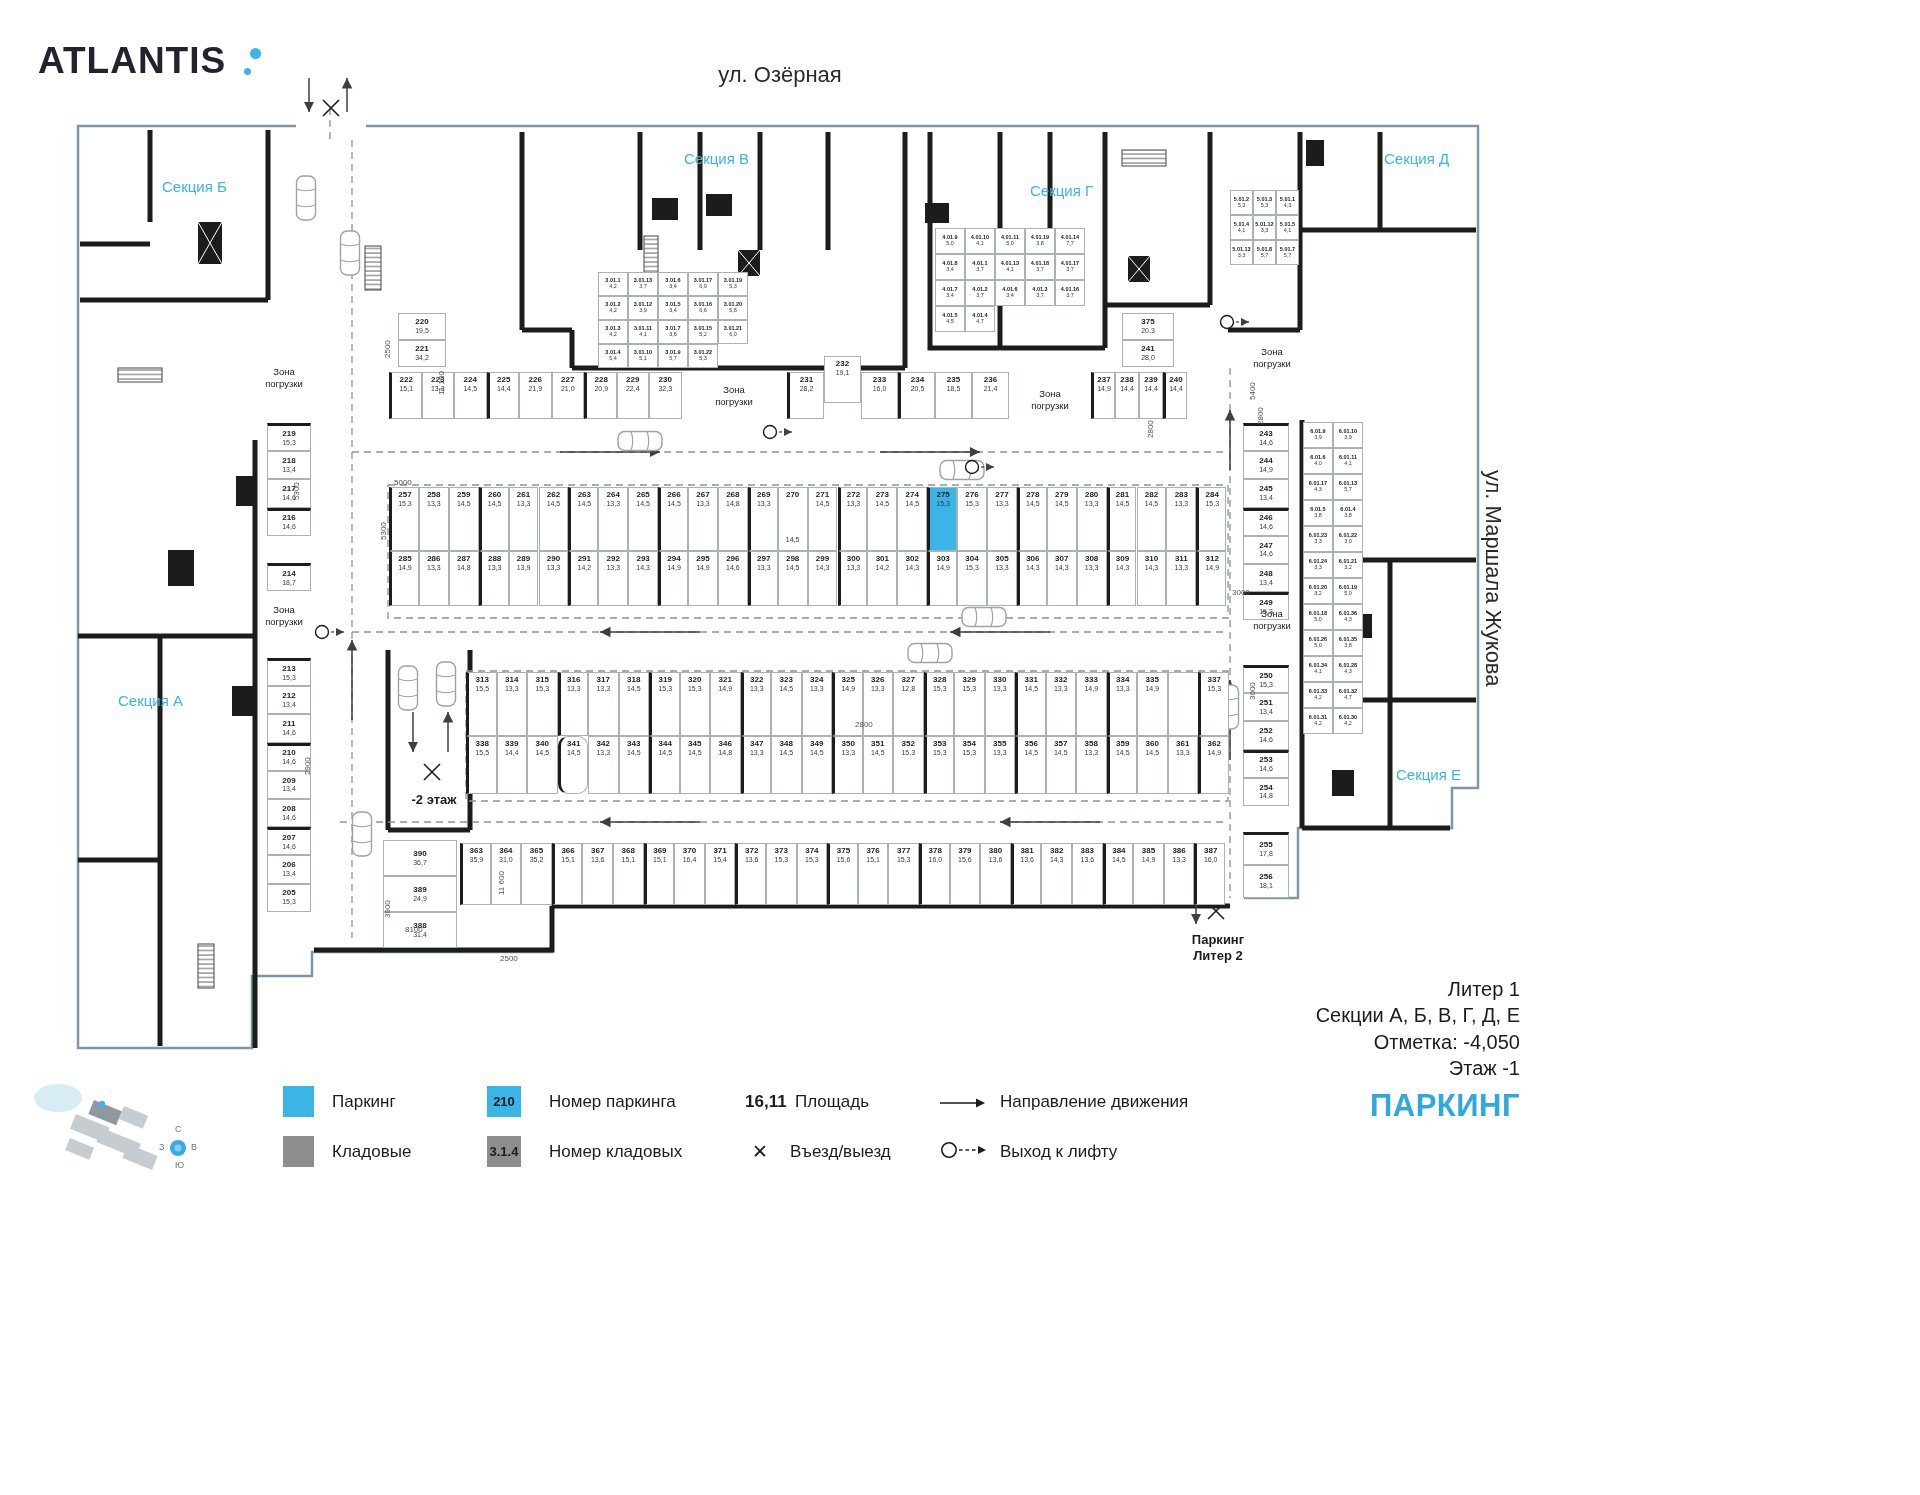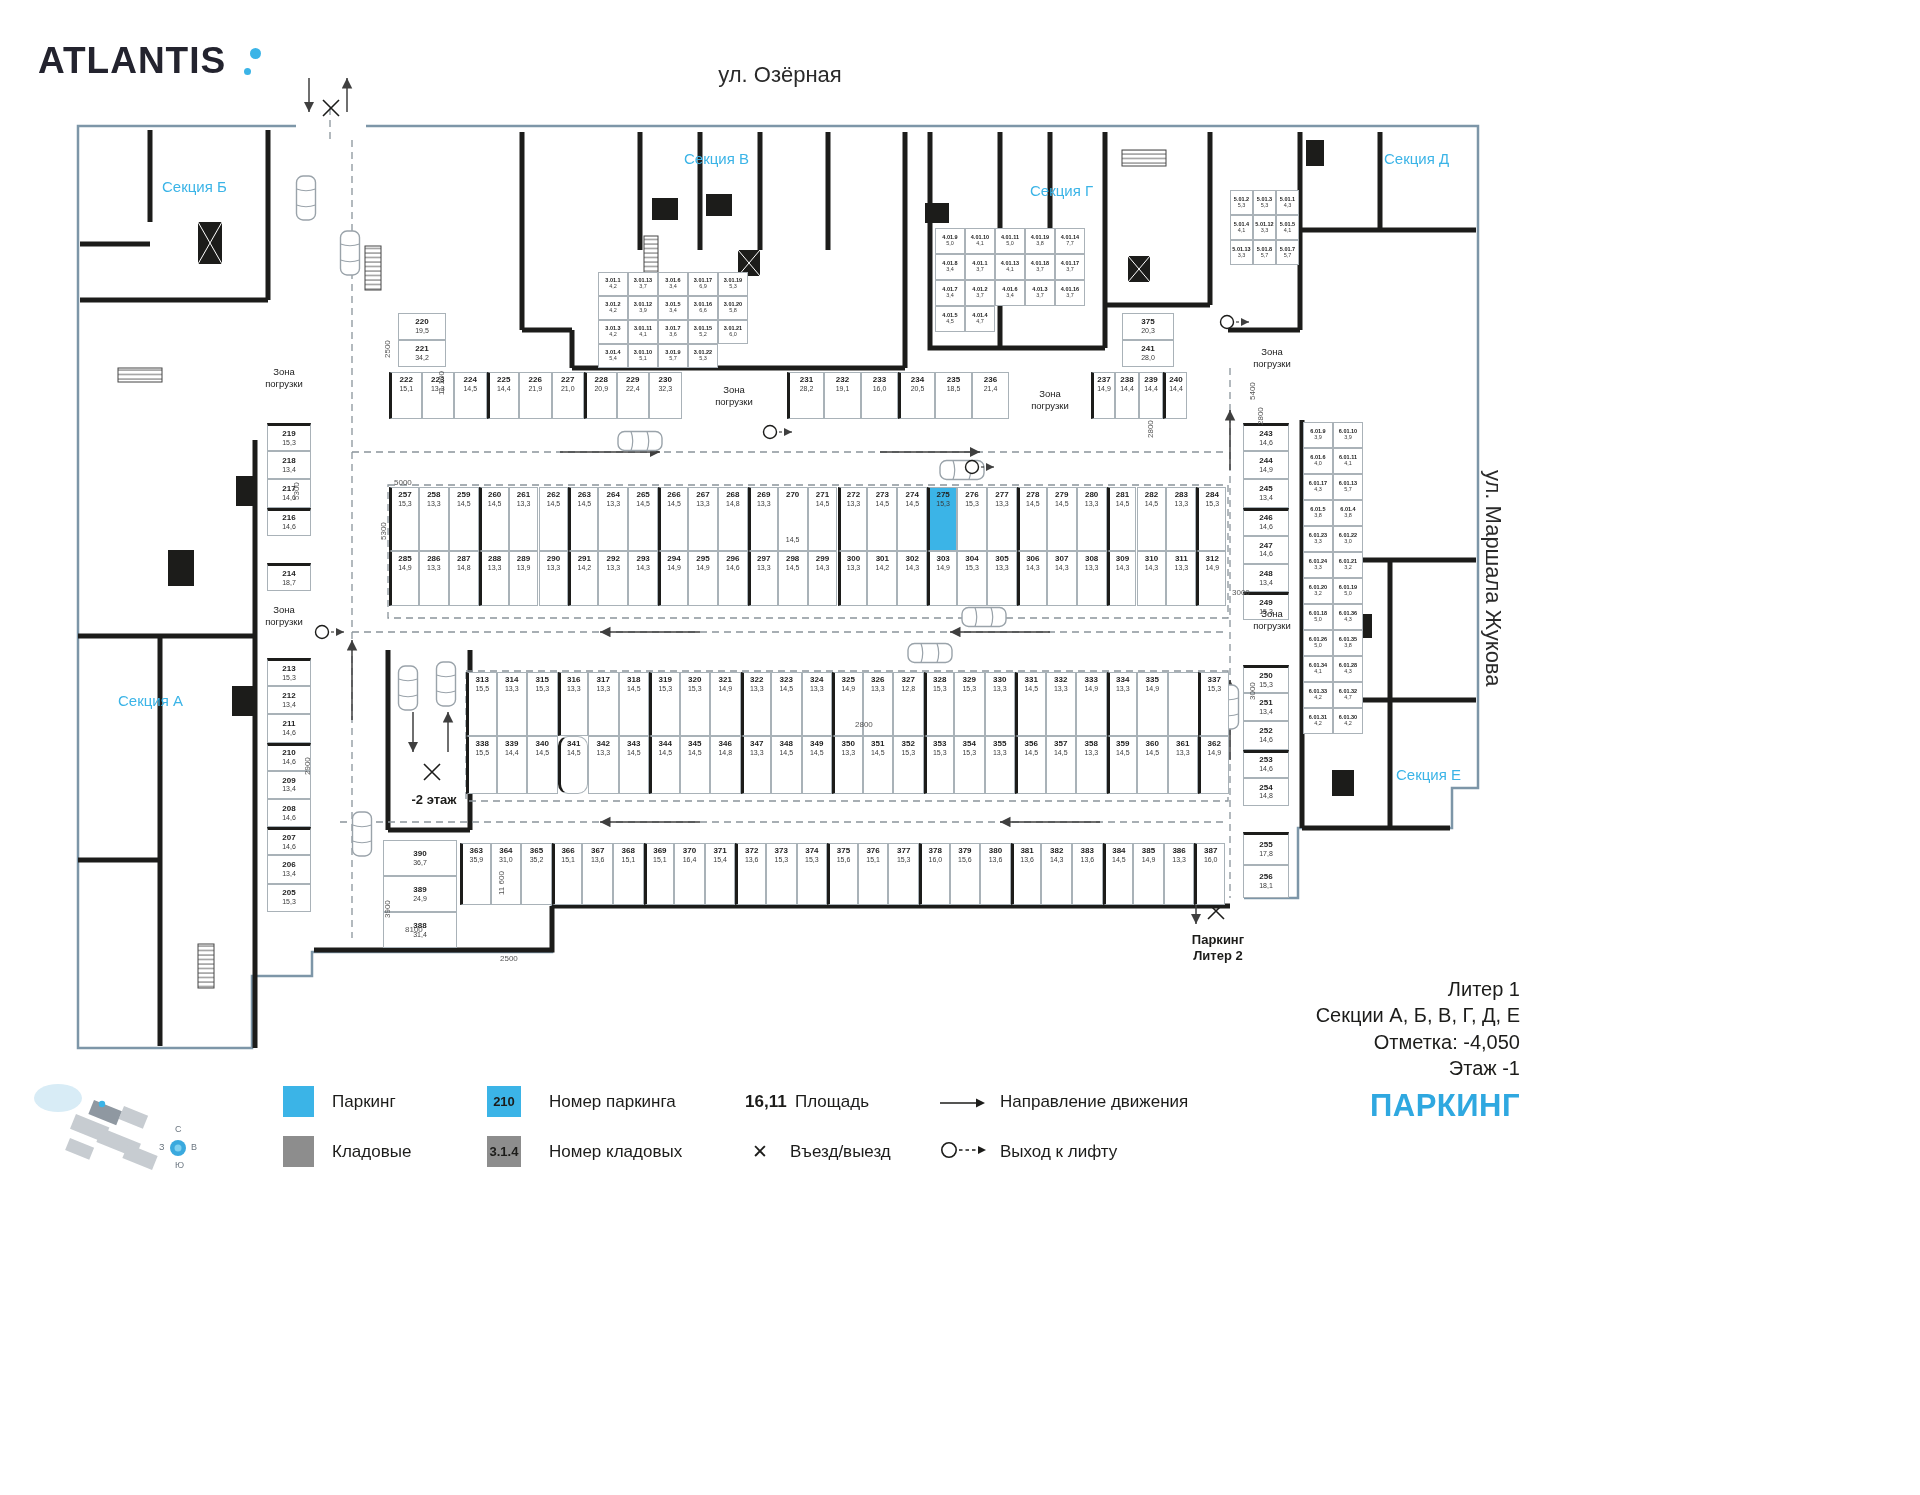--- a/index.html
+++ b/index.html
@@ -800,21 +800,21 @@
       <span class="sa">22,4</span>
     </div>
     <div class="stall" style="left: 649px; top: 372px; width: 32.5px; height: 47px;">
       <span class="sn">230</span>
       <span class="sa">32,3</span>
     </div>
     <div class="stall cm" style="left: 787px; top: 372px; width: 37px; height: 47px;">
       <span class="sn">231</span>
       <span class="sa">28,2</span>
     </div>
-    <div class="stall" style="left: 824px; top: 372px; width: 37px; height: 47px;">
+    <div class="stall" style="left: 824px; top: 356px; width: 37px; height: 47px;">
       <span class="sn">232</span>
       <span class="sa">19,1</span>
     </div>
     <div class="stall" style="left: 861px; top: 372px; width: 37px; height: 47px;">
       <span class="sn">233</span>
       <span class="sa">16,0</span>
     </div>
     <div class="stall cm" style="left: 898px; top: 372px; width: 37px; height: 47px;">
       <span class="sn">234</span>
       <span class="sa">20,5</span>

